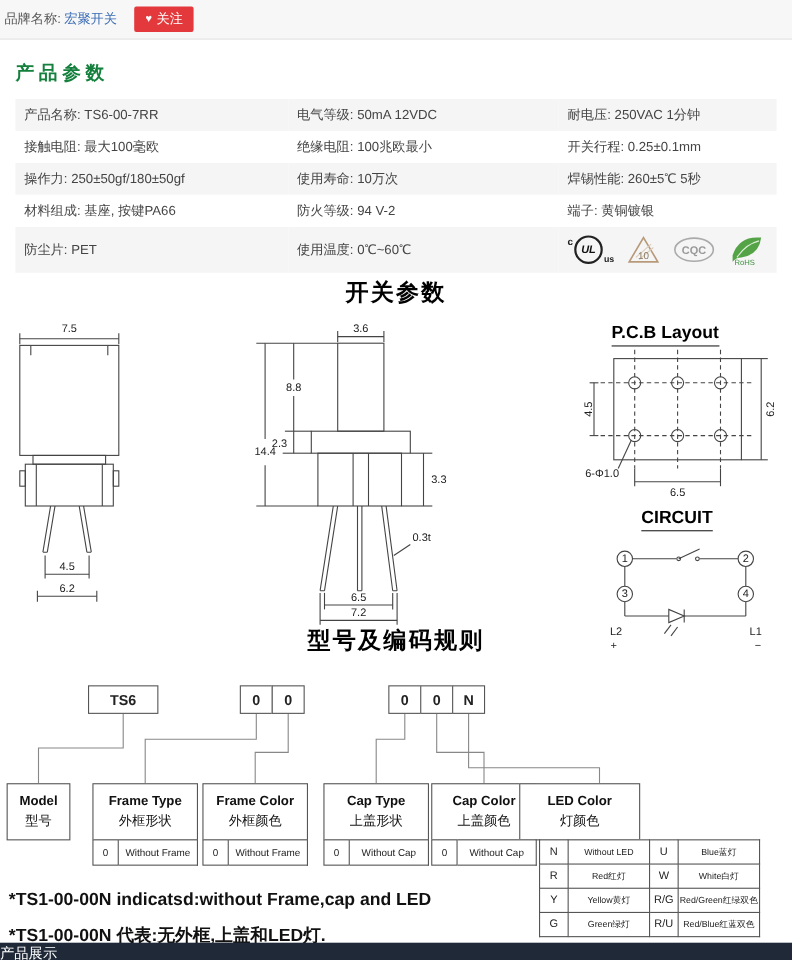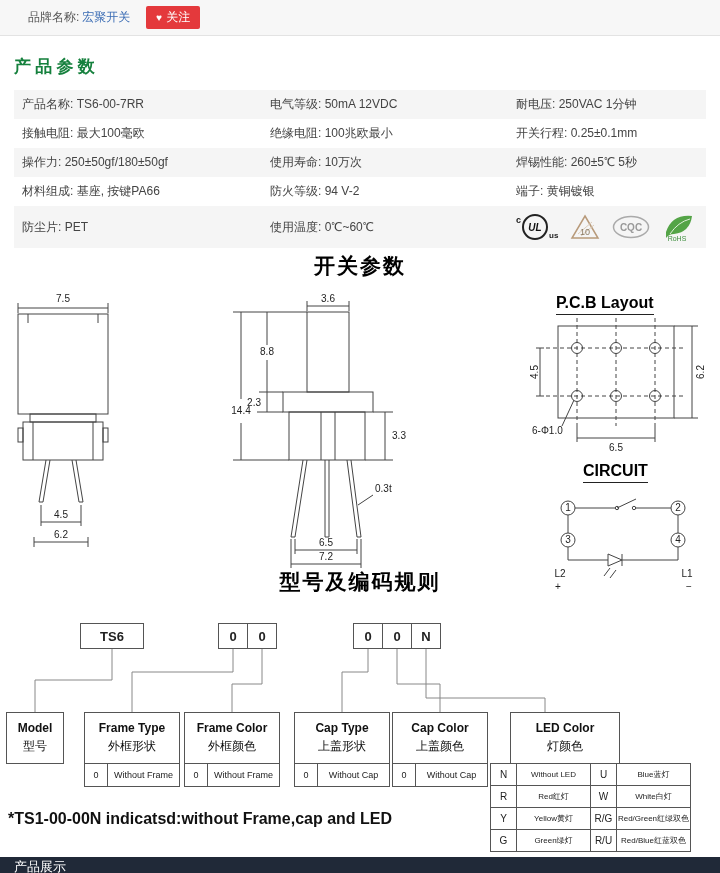--- a/index.html
+++ b/index.html
@@ -2,21 +2,21 @@
 <html><head>
 <meta charset="utf-8">
 <style>
   *{margin:0;padding:0;box-sizing:border-box}
   html,body{background:#fff}
   .page{position:relative;width:720px;height:873px;margin:0 auto;background:#fff;
         font-family:"Liberation Sans",sans-serif;color:#333;overflow:hidden}
 
   
   .topbar{display:flex;align-items:center;height:36px;background:#f7f7f7;
-          border-bottom:1px solid #e3e3e3;padding:0 28px;font-size:12px}
+          border-bottom:1px solid #e3e3e3;padding:0 4px;font-size:12px}
   .brand-label{color:#555}
   .brand-name{color:#3a6cb4;text-decoration:none;margin-left:3px;cursor:pointer}
   .follow-btn{margin-left:16px;display:inline-flex;align-items:center;gap:4px;background:#e4393c;
               color:#fff;border:0;border-radius:2px;padding:3px 10px;font-size:12px;cursor:pointer;
               font-family:inherit}
   .follow-btn .heart{font-size:10px;line-height:1}
 
   
   .section-title{font-family:"Liberation Serif",serif;font-size:17px;font-weight:700;color:#15803d;
                  margin:19px 0 12px 14px}
@@ -55,21 +55,21 @@
   .subtbl .code{width:24px;border:1px solid #555;display:flex;align-items:center;justify-content:center}
   .subtbl .lbl{flex:1;border:1px solid #555;border-left:0;display:flex;align-items:center;justify-content:center}
   table.ledtbl{position:absolute;left:490px;top:153px;width:200px;border-collapse:collapse;font-size:8px;
                color:#222;background:#fff;table-layout:fixed}
   table.ledtbl td{border:1px solid #555;height:22px;text-align:center;white-space:nowrap;overflow:hidden}
   table.ledtbl td.code{font-size:10px}
   .note{position:absolute;left:8px;font-size:16px;font-weight:700;color:#111}
 
   
   .footer{position:absolute;left:0;bottom:0;width:720px;height:16px;background:#202938;color:#fff;
-          font-size:13px;line-height:19px;padding-left:14px;overflow:hidden}
+          font-size:13px;line-height:19px;overflow:hidden}
 </style>
 </head>
 <body>
 
 <div class="page">
 
   <header class="topbar">
     <span class="brand-label">品牌名称:</span>
     <a class="brand-name">宏聚开关</a>
     <button class="follow-btn">
@@ -301,21 +301,21 @@
       <span class="cn">外框颜色</span>
     </div>
     <div class="cat" style="left:294px;width:96px">
       <span class="en">Cap Type</span>
       <span class="cn">上盖形状</span>
     </div>
     <div class="cat" style="left:392px;width:96px">
       <span class="en">Cap Color</span>
       <span class="cn">上盖颜色</span>
     </div>
-    <div class="cat" style="left:510px;width:110px">
+    <div class="cat" style="left:472px;width:110px">
       <span class="en">LED Color</span>
       <span class="cn">灯颜色</span>
     </div>
 
     <div class="subtbl" style="left:84px;width:96px">
       <span class="code">0</span>
       <span class="lbl">Without Frame</span>
     </div>
     <div class="subtbl" style="left:184px;width:96px">
       <span class="code">0</span>
@@ -359,19 +359,20 @@
         <tr>
           <td class="code">G</td>
           <td>Green绿灯</td>
           <td class="code">R/U</td>
           <td>Red/Blue红蓝双色</td>
         </tr>
       </tbody>
     </table>
 
     <div class="note" style="top:200px">*TS1-00-00N indicatsd:without Frame,cap and LED</div>
+    <div class="note" style="top:230px">*TS1-00-00N 代表:无外框,上盖和LED灯.</div>
   </div>
 
   <footer class="footer">
     <span>产品展示</span>
   </footer>
 
 </div>
 
 </body></html>

